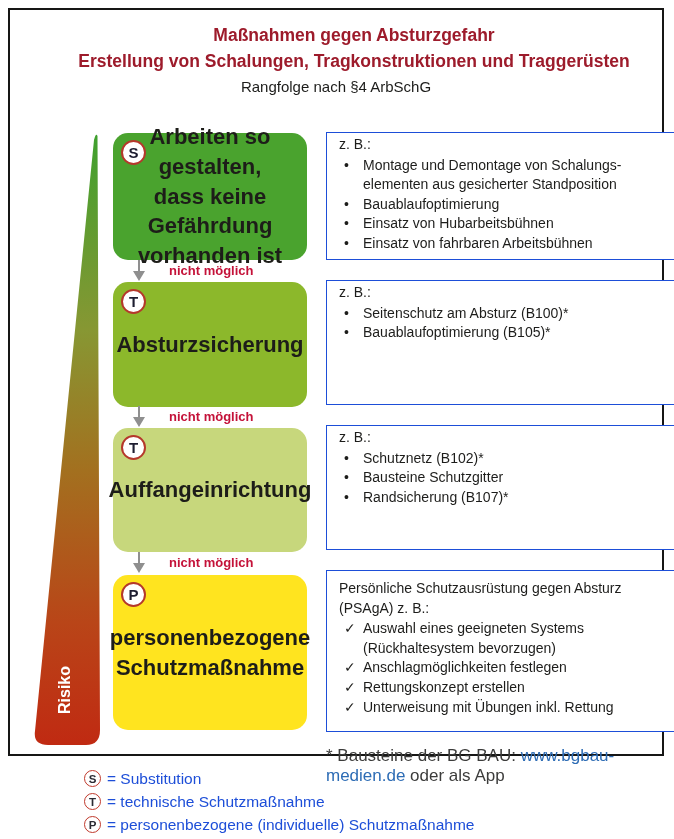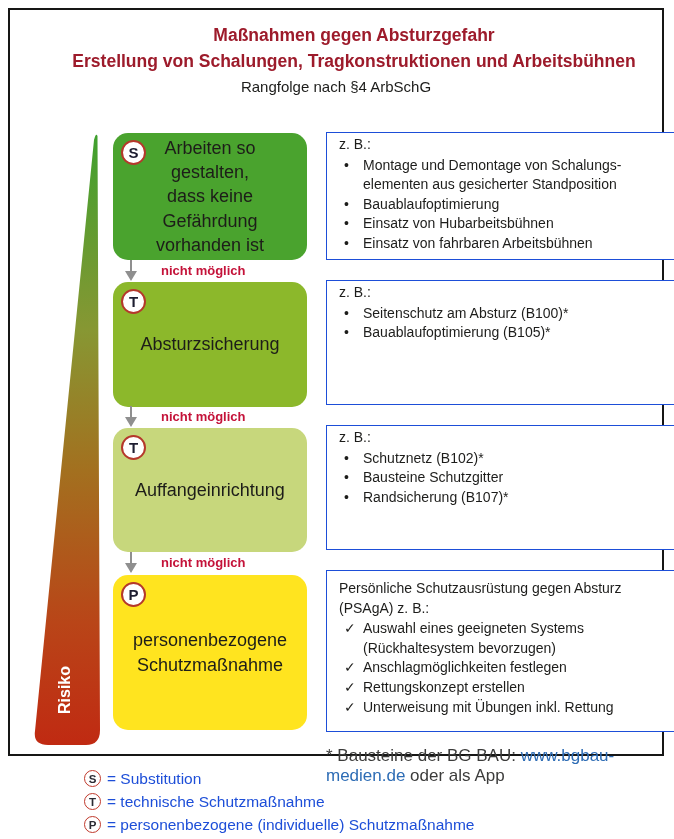--- a/index.html
+++ b/index.html
@@ -12,29 +12,29 @@
   .hdr{position:absolute;left:0;top:12px;width:100%;text-align:center;}
   .hdr .t1,.hdr .t2{font-size:17.5px;font-weight:bold;color:#9d1b2b;line-height:26px;padding-left:36px;}
   .hdr .sub{margin-top:4px;font-size:15px;color:#1c1c1a;}
 
   
   .wedge{position:absolute;left:20px;top:120px;width:74px;height:622px;}
   .wedge text{font-size:16px;font-weight:bold;fill:#ffffff;}
 
   
   .stepbox{position:absolute;left:103px;width:194px;border-radius:15px;display:flex;align-items:center;justify-content:center;text-align:center;box-sizing:border-box;padding:10px 12px;}
-  .stepbox .lbl{font-size:18px;font-weight:400;color:#1d1d19;line-height:1.35;}
+  .stepbox .lbl{font-size:22px;font-weight:700;color:#1d1d19;line-height:1.35;}
   .badge{position:absolute;top:7px;left:8px;width:25px;height:25px;border-radius:50%;background:#fff;border:2px solid #b5382b;display:flex;align-items:center;justify-content:center;font-size:15px;font-weight:bold;color:#1d1d30;box-sizing:border-box;}
   .s1{top:123px;height:127px;}
   .s2{top:272px;height:125px;}
   .s3{top:418px;height:124px;}
   .s4{top:565px;height:155px;}
 
   
-  .gap{position:absolute;left:112px;height:24px;}
+  .gap{position:absolute;left:120px;height:24px;}
   .g1{top:250px;} .g2{top:396px;} .g3{top:542px;}
   .nm{position:absolute;left:39px;top:3px;font-size:13px;font-weight:600;color:#c41239;white-space:nowrap;}
 
   
   .detail{position:absolute;left:316px;width:396px;border:1px solid #1d4ed8;box-sizing:border-box;background:#fff;padding:2px 10px 4px 12px;font-size:14px;line-height:1.4;color:#1d1d1b;}
   .d1{top:122px;height:128px;}
   .d2{top:270px;height:125px;}
   .d3{top:415px;height:125px;}
   .d4{top:560px;height:162px;padding-top:8px;}
   .detail .intro{margin:0 0 1px 0;}
@@ -53,21 +53,21 @@
   .legend .circ{width:17px;height:17px;border-radius:50%;border:1.5px solid #c0392b;box-sizing:border-box;display:flex;align-items:center;justify-content:center;font-size:11.5px;font-weight:600;color:#2b2b33;margin-right:6px;background:#fff;}
   .legend .txt{font-size:15.5px;color:#1d4ed8;}
 </style>
 </head>
 <body>
 
 <div class="frame">
 
   <div class="hdr">
     <div class="t1">Maßnahmen gegen Absturzgefahr</div>
-    <div class="t2">Erstellung von Schalungen, Tragkonstruktionen und Arbeitsbühnen</div>
+    <div class="t2">Erstellung von Schalungen, Tragkonstruktionen und Traggerüsten</div>
     <div class="sub">Rangfolge nach §4 ArbSchG</div>
   </div>
 
   <svg class="wedge" viewBox="0 0 74 622" width="74" height="622">
     <defs>
       <linearGradient id="riskGrad" x1="0" y1="0" x2="0" y2="1">
         <stop offset="0" stop-color="#3fa02e"></stop>
         <stop offset="0.32" stop-color="#879733"></stop>
         <stop offset="0.55" stop-color="#a3701f"></stop>
         <stop offset="0.8" stop-color="#b94518"></stop>

